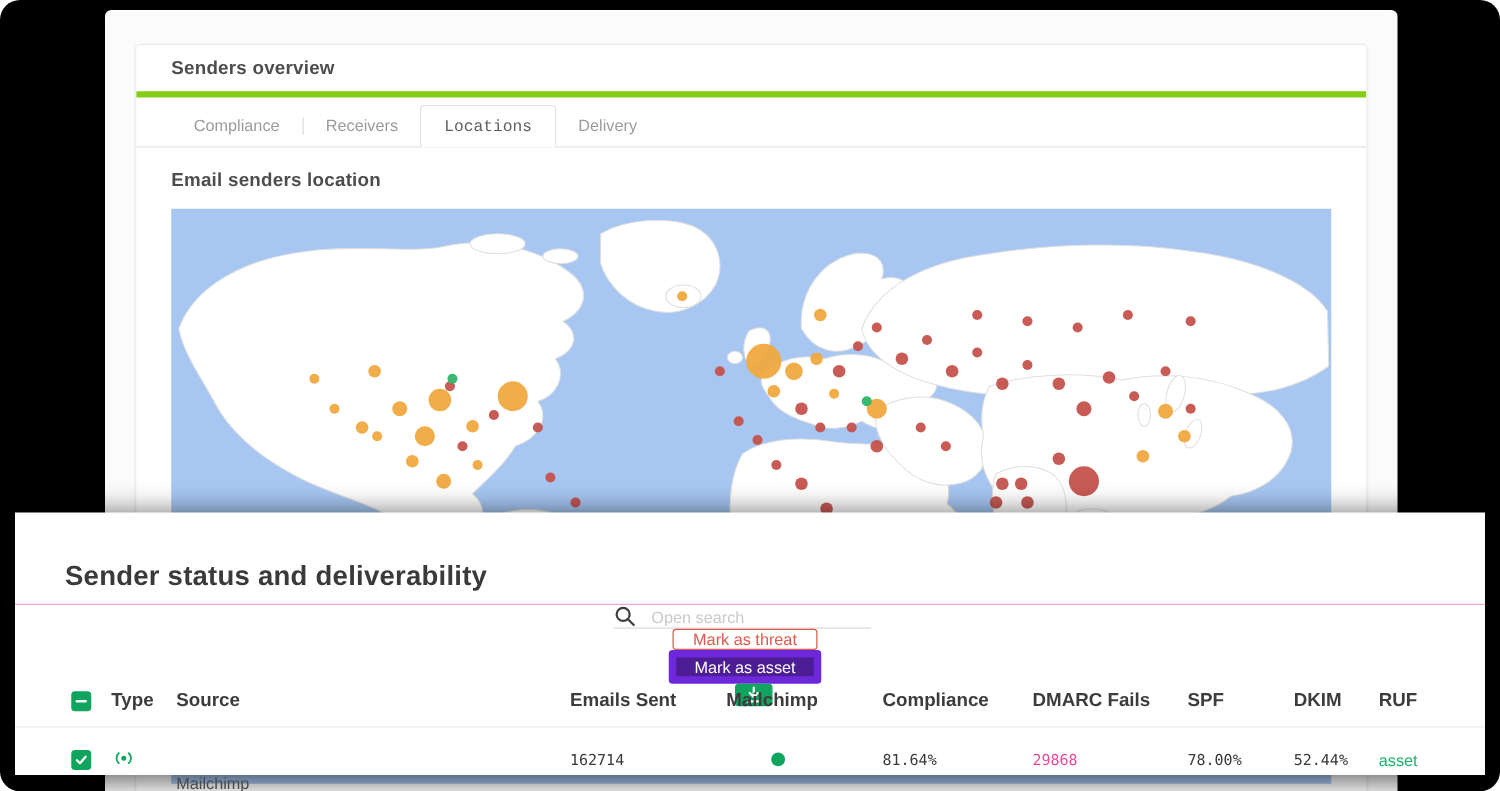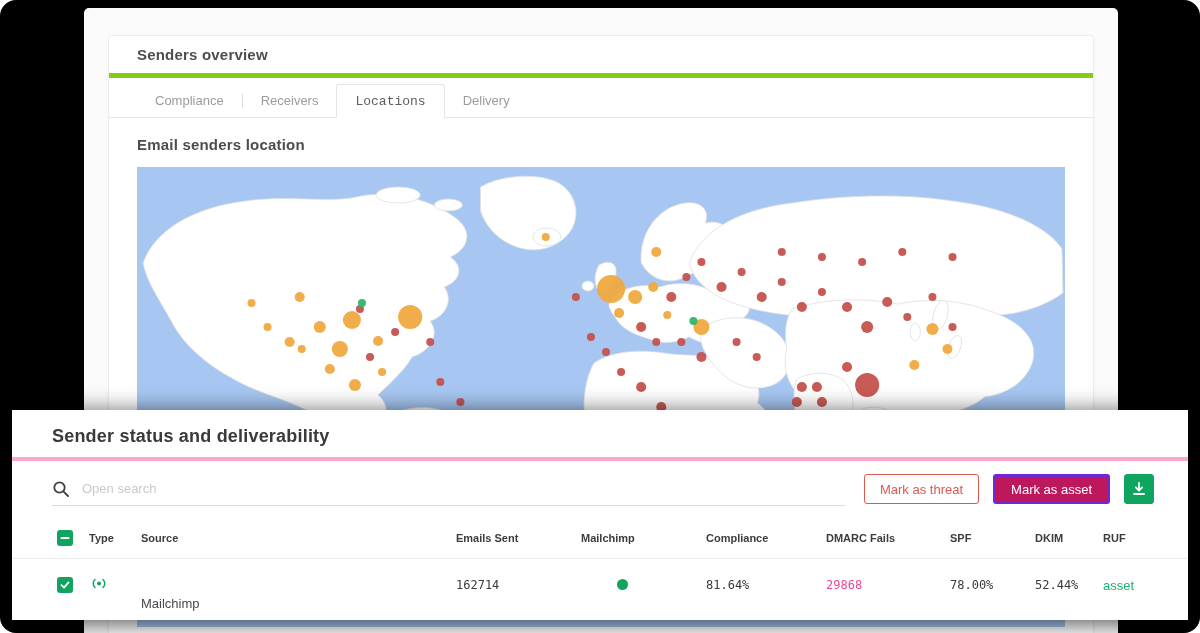--- a/index.html
+++ b/index.html
@@ -15,32 +15,32 @@
   .tab { display:flex; align-items:center; padding:0 18px; font-size:13px; color:#9b9b9b; cursor:pointer; }
   .tab.active { background:#fff; border:1px solid #e4e4e4; border-bottom-color:#fff; margin-bottom:-1px; border-radius:3px 3px 0 0; color:#5e5e5e;font-family:Liberation Mono, monospace; }
   .tab-sep { width:1px; height:14px; background:#ddd; align-self:center; }
   .section-title { margin:18px 28px 14px; font-size:15px; font-weight:bold; color:#4d4d4d; letter-spacing:0.2px; }
   .map { margin:0 28px; height:460px; position:relative; overflow:hidden; background:#a7c7f2; }
   .map svg { display:block; width:100%; height:100%; }
   .land path, .land ellipse { fill:#ffffff; stroke:#dedede; stroke-width:0.8; }
 
   
   .overlay-panel { position:absolute; left:12px; top:410px; width:1176px; height:210px; background:#fff; box-shadow:0 -5px 18px rgba(0,0,0,0.30), 0 8px 18px rgba(0,0,0,0.45); }
-  .panel-title { height:51px; display:flex; align-items:center; padding:6px 0 0 40px; font-size:18px; font-weight:bold; color:#3a3a3a; border-bottom:4px solid #f9a8d4; letter-spacing:0.2px; }
-  .toolbar { height:56px; display:flex; align-items:center; padding:0 34px 0 40px; }
+  .panel-title { height:51px; display:flex; align-items:center; padding:6px 0 0 40px; font-size:22px; font-weight:bold; color:#3a3a3a; border-bottom:1px solid #f9a8d4; letter-spacing:0.2px;margin-top:23px; }
+  .toolbar { height:56px; display:flex; align-items:center; padding:0 34px 0 40px;flex-direction:column; }
   .search { flex:1; display:flex; align-items:center; gap:12px; height:34px; border-bottom:1px solid #dcdcdc; margin-right:18px; }
   .search input { border:none; outline:none; flex:1; font-size:13px; color:#555; background:transparent; font-family:"Liberation Sans", sans-serif; }
   .search input::placeholder { color:#c9c9c9; }
   .btn { font-family:"Liberation Sans", sans-serif; font-size:13px; height:30px; padding:0 15px; border-radius:3px; cursor:pointer; }
   .btn-threat { background:#fff; border:1px solid #e0584d; color:#e0584d; margin-right:14px; }
-  .btn-asset { background:#be185d; border:3px solid #6d28d9; color:#fff; margin-right:14px; }
+  .btn-asset { background:#4c1d95; border:6px solid #6d28d9; color:#fff; margin-right:14px; }
   .btn-download { width:30px; height:30px; background:#10a55e; border:1px solid #10a55e; border-radius:3px; display:flex; align-items:center; justify-content:center; cursor:pointer; }
   .trow { display:grid; grid-template-columns:32px 52px 315px 125px 125px 120px 124px 85px 68px 1fr; align-items:center; padding:0 30px 0 45px; }
   .thead { height:42px; border-bottom:1px solid #ececec; }
-  .th { font-size:11px; font-weight:bold; color:#3c3c3c; }
+  .th { font-size:15px; font-weight:bold; color:#3c3c3c; }
   .tdata { height:52px; font-size:13px; color:#3a3a3a; }
   .checkbox { width:16px; height:16px; background:#10a55e; border-radius:3px; display:flex; align-items:center; justify-content:center; cursor:pointer; }
   .mono { font-family:"DejaVu Sans Mono", monospace; font-size:12px; color:#3a3a3a; }
   .mono.red { color:#ec4899; }
   .repdot { display:inline-block; width:11px; height:11px; border-radius:50%; background:#10a55e; margin-left:36px; }
   .source { color:#4a4a4a;margin-top:36px; }
   .view-link { color:#1db36b; font-size:13px; text-decoration:none; cursor:pointer; }
 </style>
 </head>
 <body>

